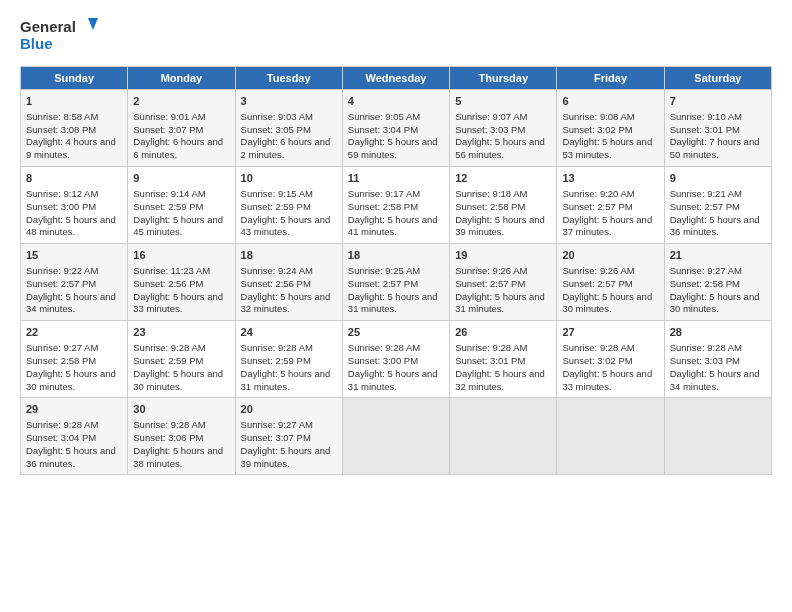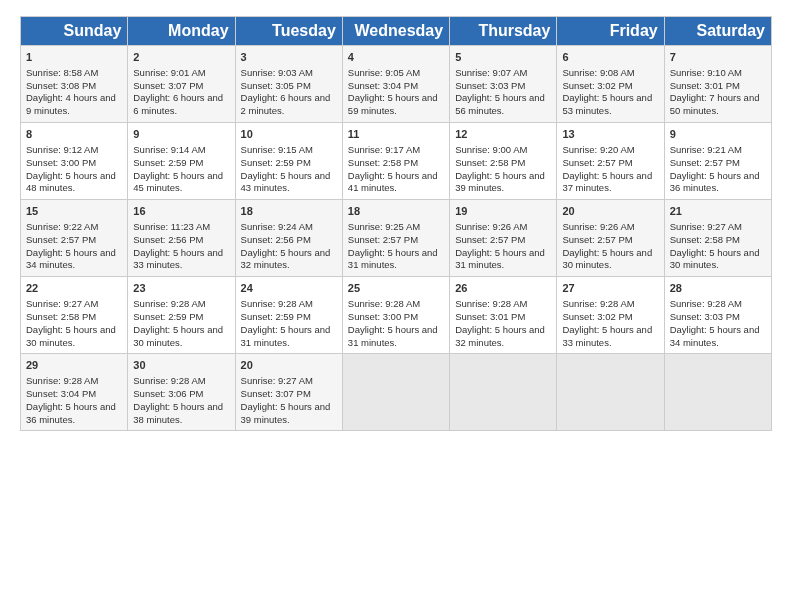--- a/index.html
+++ b/index.html
@@ -44,24 +44,24 @@
       color: #555;
     }
     table {
       width: 100%;
       border-collapse: collapse;
       table-layout: fixed;
     }
     thead tr th {
       background-color: #2e6db4;
       color: #fff;
-      font-size: 16px;
+      font-size: 11px;
       font-weight: bold;
       padding: 5px 6px;
-      text-align: right;
+      text-align: center;
       border: 1px solid #ccc;
     }
     tbody tr td {
       border: 1px solid #ccc;
       vertical-align: top;
       padding: 4px 5px;
       font-size: 9.5px;
       color: #333;
       line-height: 1.35;
       height: 72px;
@@ -79,20 +79,33 @@
       margin-bottom: 2px;
     }
     .cell-empty {
       background-color: #e8e8e8 !important;
     }
   </style>
 </head>
 <body>
 
 <div class="page">
+  <div class="header">
+    <div class="logo">
+      <svg class="logo-icon" viewBox="0 0 80 40" xmlns="http://www.w3.org/2000/svg" style="width: 80px; height: 40px;">
+          <text x="0" y="16" font-size="15" font-weight="bold" fill="#333" font-family="Arial">General</text>
+          <text x="0" y="33" font-size="15" font-weight="bold" fill="#1a73c9" font-family="Arial">Blue</text>
+          <polygon points="68,2 78,2 73,14" fill="#1a73c9"></polygon>
+        </svg>
+    </div>
+    <div class="title-block">
+      <div class="main-title"></div>
+      <div class="subtitle"></div>
+    </div>
+  </div>
 
   <table>
     <thead>
       <tr>
       <th>Sunday</th>
           <th>Monday</th>
           <th>Tuesday</th>
           <th>Wednesday</th>
           <th>Thursday</th>
           <th>Friday</th>
@@ -107,21 +120,21 @@
           <td><span class="day-num">4</span><span>Sunrise: 9:05 AM</span><br><span>Sunset: 3:04 PM</span><br><span>Daylight: 5 hours and 59 minutes.</span></td>
           <td><span class="day-num">5</span><span>Sunrise: 9:07 AM</span><br><span>Sunset: 3:03 PM</span><br><span>Daylight: 5 hours and 56 minutes.</span></td>
           <td><span class="day-num">6</span><span>Sunrise: 9:08 AM</span><br><span>Sunset: 3:02 PM</span><br><span>Daylight: 5 hours and 53 minutes.</span></td>
           <td><span class="day-num">7</span><span>Sunrise: 9:10 AM</span><br><span>Sunset: 3:01 PM</span><br><span>Daylight: 7 hours and 50 minutes.</span></td>
         </tr>
         <tr>
           <td><span class="day-num">8</span><span>Sunrise: 9:12 AM</span><br><span>Sunset: 3:00 PM</span><br><span>Daylight: 5 hours and 48 minutes.</span></td>
           <td><span class="day-num">9</span><span>Sunrise: 9:14 AM</span><br><span>Sunset: 2:59 PM</span><br><span>Daylight: 5 hours and 45 minutes.</span></td>
           <td><span class="day-num">10</span><span>Sunrise: 9:15 AM</span><br><span>Sunset: 2:59 PM</span><br><span>Daylight: 5 hours and 43 minutes.</span></td>
           <td><span class="day-num">11</span><span>Sunrise: 9:17 AM</span><br><span>Sunset: 2:58 PM</span><br><span>Daylight: 5 hours and 41 minutes.</span></td>
-          <td><span class="day-num">12</span><span>Sunrise: 9:00 AM</span><br><span>Sunset: 2:58 PM</span><br><span>Daylight: 5 hours and 39 minutes.</span></td>
+          <td><span class="day-num">12</span><span>Sunrise: 9:18 AM</span><br><span>Sunset: 2:58 PM</span><br><span>Daylight: 5 hours and 39 minutes.</span></td>
           <td><span class="day-num">13</span><span>Sunrise: 9:20 AM</span><br><span>Sunset: 2:57 PM</span><br><span>Daylight: 5 hours and 37 minutes.</span></td>
           <td><span class="day-num">9</span><span>Sunrise: 9:21 AM</span><br><span>Sunset: 2:57 PM</span><br><span>Daylight: 5 hours and 36 minutes.</span></td>
         </tr>
         <tr>
           <td><span class="day-num">15</span><span>Sunrise: 9:22 AM</span><br><span>Sunset: 2:57 PM</span><br><span>Daylight: 5 hours and 34 minutes.</span></td>
           <td><span class="day-num">16</span><span>Sunrise: 11:23 AM</span><br><span>Sunset: 2:56 PM</span><br><span>Daylight: 5 hours and 33 minutes.</span></td>
           <td><span class="day-num">18</span><span>Sunrise: 9:24 AM</span><br><span>Sunset: 2:56 PM</span><br><span>Daylight: 5 hours and 32 minutes.</span></td>
           <td><span class="day-num">18</span><span>Sunrise: 9:25 AM</span><br><span>Sunset: 2:57 PM</span><br><span>Daylight: 5 hours and 31 minutes.</span></td>
           <td><span class="day-num">19</span><span>Sunrise: 9:26 AM</span><br><span>Sunset: 2:57 PM</span><br><span>Daylight: 5 hours and 31 minutes.</span></td>
           <td><span class="day-num">20</span><span>Sunrise: 9:26 AM</span><br><span>Sunset: 2:57 PM</span><br><span>Daylight: 5 hours and 30 minutes.</span></td>

